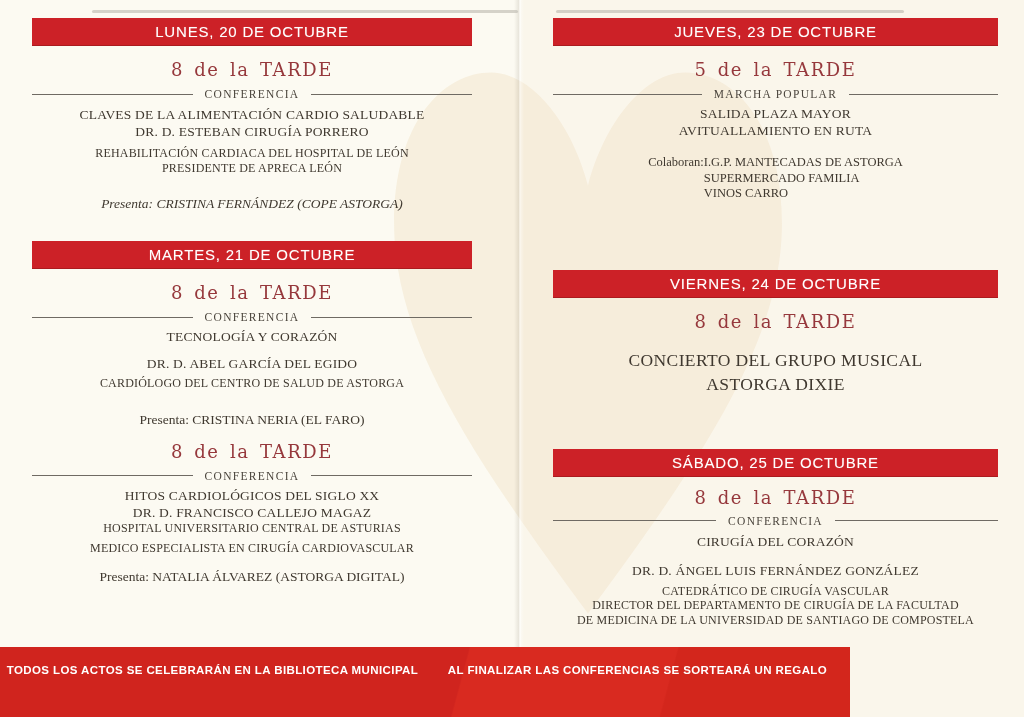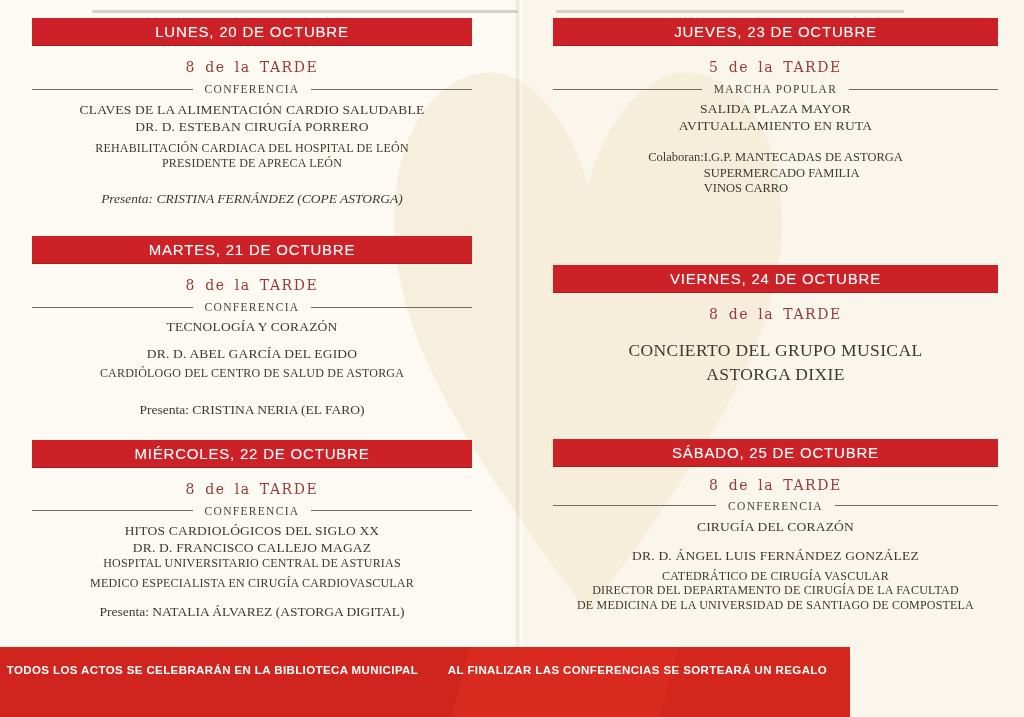--- a/index.html
+++ b/index.html
@@ -26,21 +26,21 @@
   .col-right{left:553px;width:445px;}
 
   .banner{
     height:27px;line-height:27px;background:#cc2127;border-bottom:1px solid #ab1b1f;
     color:#fff;text-align:center;
     font-family:"Liberation Sans", sans-serif;font-weight:400;font-size:15px;letter-spacing:.8px;
     text-shadow:0 0 1px rgba(255,255,255,.35);
   }
   .time{
     margin-top:13px;text-align:center;
-    font-family:"DejaVu Serif", serif;font-size:14px;letter-spacing:1.6px;word-spacing:3px;
+    font-family:"DejaVu Serif", serif;font-size:18px;letter-spacing:1.6px;word-spacing:3px;
     color:#96383c;
   }
   .divider{
     margin-top:7px;display:flex;align-items:center;gap:12px;
     font-size:11.5px;letter-spacing:1.3px;color:#4a443c;line-height:14px;white-space:nowrap;text-align:center;
   }
   .divider::before,.divider::after{content:"";flex:1;height:1px;background:#6f6a63;}
   .t-title{margin-top:5px;text-align:center;font-size:13.5px;line-height:17px;letter-spacing:.2px;}
   .t-speaker{text-align:center;font-size:13.5px;line-height:17px;letter-spacing:.2px;}
   .t-detail{text-align:center;font-size:12px;line-height:14.5px;letter-spacing:.2px;}
@@ -87,21 +87,20 @@
   <div class="banner" style="margin-top:29px">MARTES, 21 DE OCTUBRE</div>
   <div class="time">8 de la TARDE</div>
   <div class="divider">
       <span>CONFERENCIA</span>
     </div>
   <div class="t-title" style="margin-top:4px">TECNOLOGÍA Y CORAZÓN</div>
   <div class="t-speaker" style="margin-top:10px">DR. D. ABEL GARCÍA DEL EGIDO</div>
   <div class="t-detail" style="margin-top:4px">CARDIÓLOGO DEL CENTRO DE SALUD DE ASTORGA</div>
   <div class="t-presenter" style="margin-top:20px">Presenta: CRISTINA NERIA (EL FARO)</div>
 
-  <div class="banner" style="margin-top:22px">MIÉRCOLES, 22 DE OCTUBRE</div>
   <div class="time">8 de la TARDE</div>
   <div class="divider">
       <span>CONFERENCIA</span>
     </div>
   <div class="t-title" style="margin-top:4px">HITOS CARDIOLÓGICOS DEL SIGLO XX</div>
   <div class="t-speaker">DR. D. FRANCISCO CALLEJO MAGAZ</div>
   <div class="t-detail">HOSPITAL UNIVERSITARIO CENTRAL DE ASTURIAS</div>
   <div class="t-detail" style="margin-top:6px">MEDICO ESPECIALISTA EN CIRUGÍA CARDIOVASCULAR</div>
   <div class="t-presenter" style="margin-top:12px">Presenta: NATALIA ÁLVAREZ (ASTORGA DIGITAL)</div>
 

